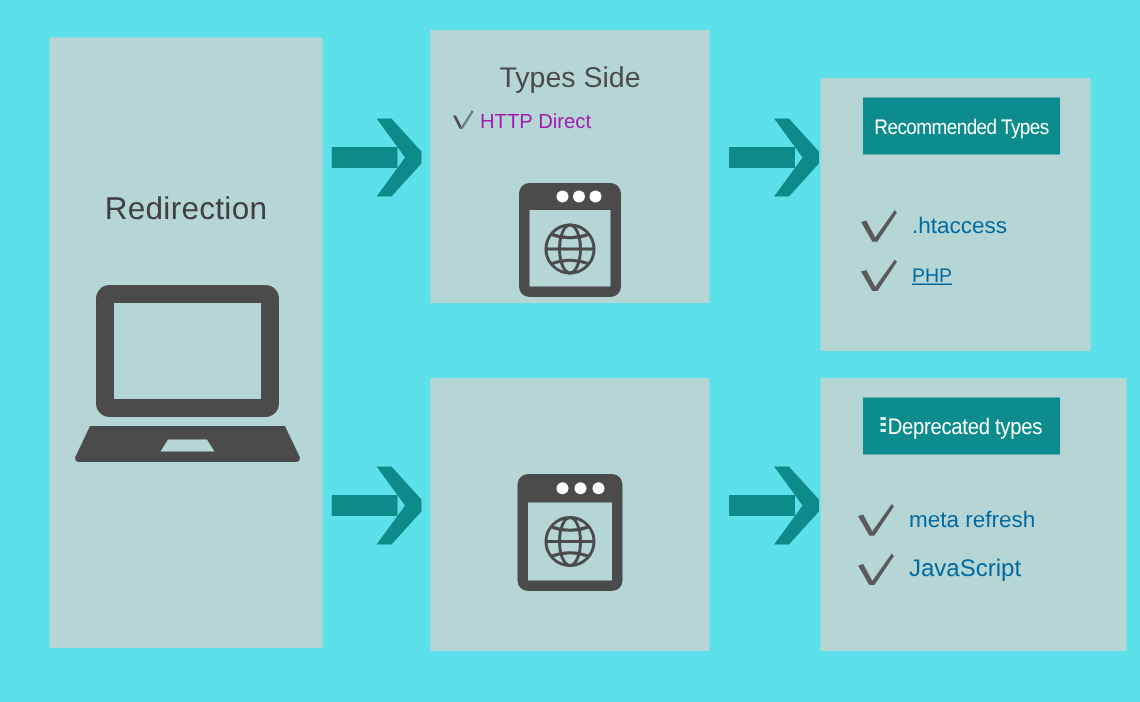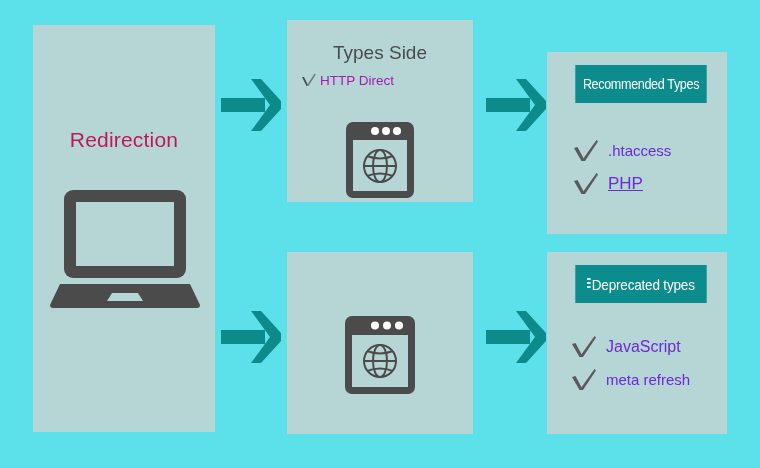--- a/index.html
+++ b/index.html
@@ -33,21 +33,21 @@
     width: 182px;
     height: 407px;
   }
   #redirection-title {
     position: absolute;
     left: 0;
     top: 103px;
     width: 182px;
     text-align: center;
     font-size: 21px;
-    color: #be185d;
+    color: #404040;
     letter-spacing: .2px;
   }
   #laptop {
     position: absolute;
     left: 17px;
     top: 163px;
     width: 150px;
     height: 122px;
   }
 
@@ -121,21 +121,21 @@
   #panel-recommended {
     left: 547px;
     top: 20px;
     width: 180px;
     height: 182px;
     margin-top: 32px;
   }
   #panel-deprecated {
     left: 547px;
     top: 252px;
-    width: 180px;
+    width: 204px;
     height: 182px;
   }
   .banner {
     position: absolute;
     top: 13px;
     left: 21px;
     width: 146px;
     height: 38px;
     background: #0c8c8c;
     color: #ffffff;
@@ -178,25 +178,25 @@
     align-items: center;
     height: 33px;
   }
   .tick-big {
     width: 26px;
     height: 26px;
     margin-right: 9px;
     flex: 0 0 auto;
   }
   .check-label {
-    color: #6d28d9;
+    color: #0369a1;
     white-space: nowrap;
   }
   .lbl-htaccess { font-size: 15px; }
-  .lbl-php { font-size: 17px; text-decoration: underline; }
+  .lbl-php { font-size: 13px; text-decoration: underline; }
   .lbl-js { font-size: 16px; }
   .lbl-meta { font-size: 15px; }
 
   
   .arrow {
     position: absolute;
     width: 62px;
     height: 56px;
   }
   #arrow-1 { left: 221px; top: 77px; }
@@ -315,25 +315,25 @@
       <span class="banner-artifact"></span>
       <span>Deprecated types</span>
     </div>
 
     <div class="check-list">
       <div class="check-row">
         <svg class="tick-big" viewBox="0 0 26 26">
           <path d="M1 10 L8.5 23 L12 23 L4.5 9 Z" fill="#5a5a5a"></path>
           <path d="M8.5 23 L23.5 2 L25 3.6 L12 23 Z" fill="#5a5a5a"></path>
         </svg>
-        <span class="check-label lbl-js">JavaScript</span>
+        <span class="check-label lbl-meta">meta refresh</span>
       </div>
       <div class="check-row">
         <svg class="tick-big" viewBox="0 0 26 26">
           <path d="M1 10 L8.5 23 L12 23 L4.5 9 Z" fill="#5a5a5a"></path>
           <path d="M8.5 23 L23.5 2 L25 3.6 L12 23 Z" fill="#5a5a5a"></path>
         </svg>
-        <span class="check-label lbl-meta">meta refresh</span>
+        <span class="check-label lbl-js">JavaScript</span>
       </div>
     </div>
   </div>
 
 </div>
 
 </body></html>

